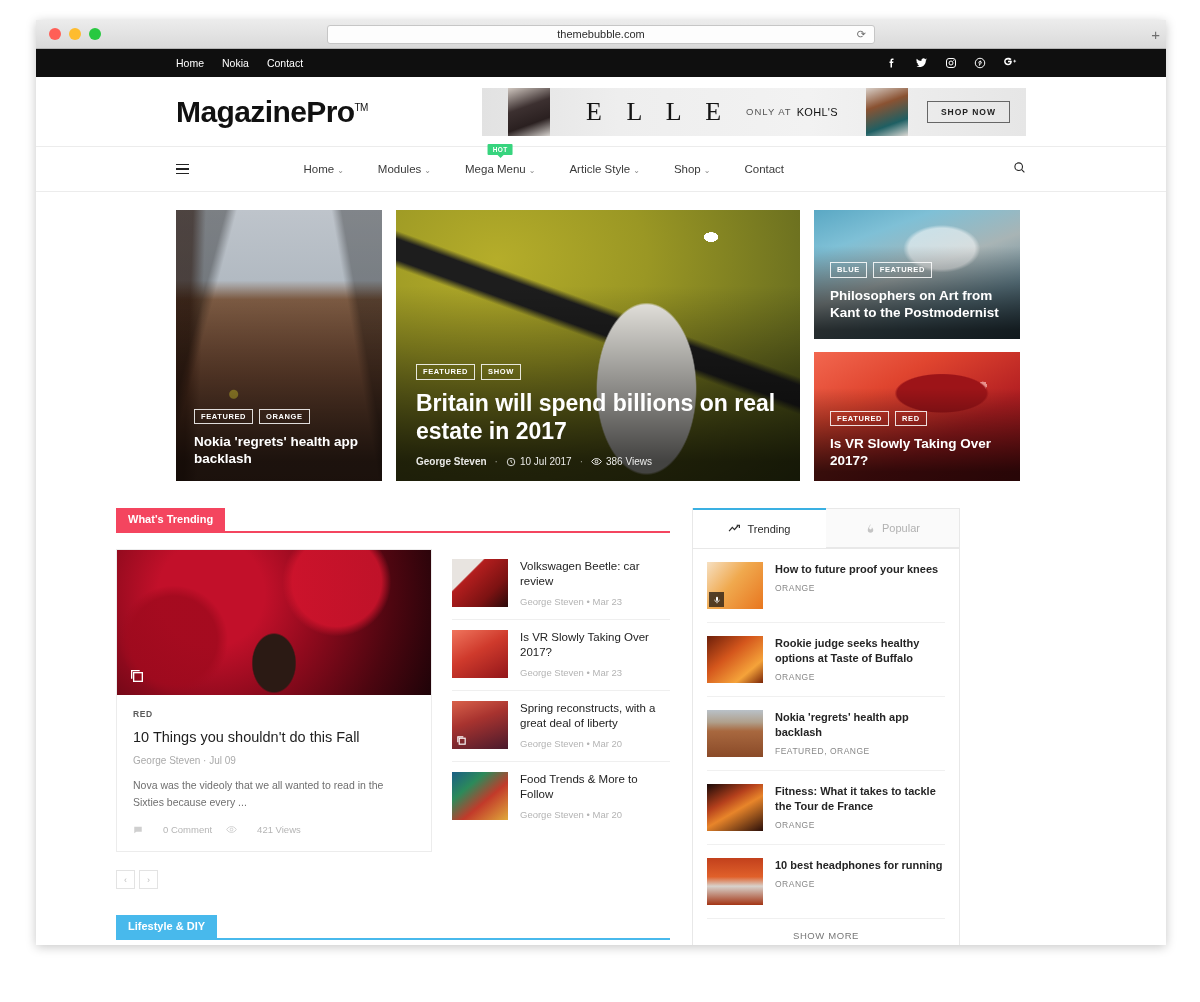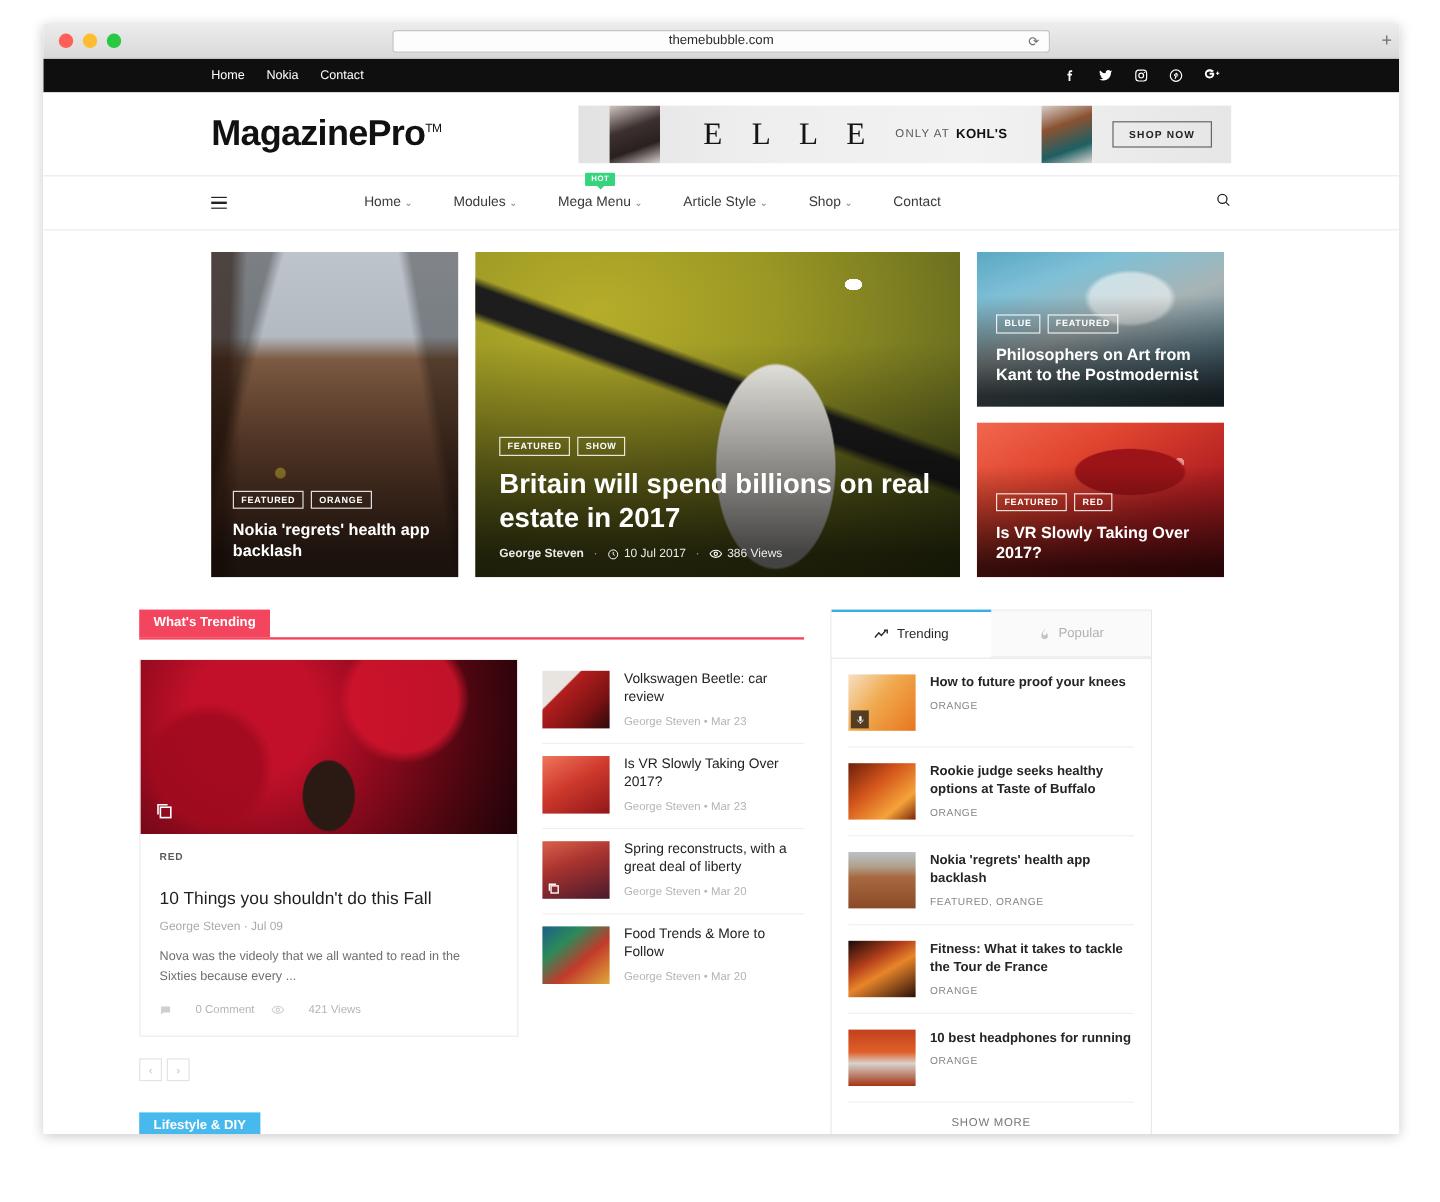--- a/index.html
+++ b/index.html
@@ -91,21 +91,21 @@
   .ad-model.b {
     background: linear-gradient(160deg,#d8cfc8 0%, #8a5232 35%, #1e5f63 72%, #dcd8d4 100%);
     margin-left: 0;
   }
   .elle {
     font-family: "Liberation Serif", serif;
     font-size: 26px; letter-spacing: 9px; color: #141414;
     margin-left: 36px;
   }
   .only-at { font-size: 9.5px; color: #555; letter-spacing: 1px; margin-left: 16px; }
-  .kohls { font-size: 11px; color: #111; font-weight: bold; letter-spacing: 0.3px; }
+  .kohls { font-size: 11px; color: #111; font-weight: normal; letter-spacing: 0.3px; }
   .shop-now {
     margin-left: auto; margin-right: 16px;
     border: 1px solid #666; padding: 5px 13px;
     font-size: 8.5px; letter-spacing: 1px; color: #222; background: transparent;
     font-weight: bold;
   }
 
   
   .mainnav {
     height: 46px;
@@ -245,21 +245,21 @@
   .trend-row { display: flex; gap: 20px; margin-top: 16px; }
   .feat-card { width: 316px; border: 1px solid #ececec; background: #fff; }
   .feat-img { width: 100%; height: 145px; position: relative; overflow: hidden; }
   .gallery-icon {
     position: absolute; left: 10px; bottom: 10px;
     width: 19px; height: 19px;
     display: flex; align-items: center; justify-content: center;
   }
   .feat-body { padding: 14px 16px 16px 16px; }
   .cat-label { font-size: 8.5px; font-weight: bold; color: #5b5b5b; letter-spacing: 0.6px; }
-  .feat-title { font-size: 14.5px; color: #1e1e1e; margin-top: 21px; line-height: 1.3; }
+  .feat-title { font-size: 14.5px; color: #1e1e1e; margin-top: 9px; line-height: 1.3; }
   .feat-meta { font-size: 10px; color: #aaa; margin-top: 8px; }
   .feat-excerpt { font-size: 10.5px; color: #6f6f6f; line-height: 1.65; margin-top: 11px; }
   .feat-stats { display: flex; gap: 14px; margin-top: 13px; font-size: 9.5px; color: #b5b5b5; align-items: center; }
   .feat-stats .st { display: inline-flex; align-items: center; gap: 20px; }
 
   .mini-list { flex: 1; }
   .mini-item { display: flex; gap: 12px; padding: 10px 0 12px 0; border-bottom: 1px solid #efefef; }
   .mini-item:last-child { border-bottom: none; }
   .mini-thumb { width: 56px; height: 48px; flex: none; position: relative; overflow: hidden; }
   .mini-title { font-size: 11.5px; color: #232323; line-height: 1.34; }

